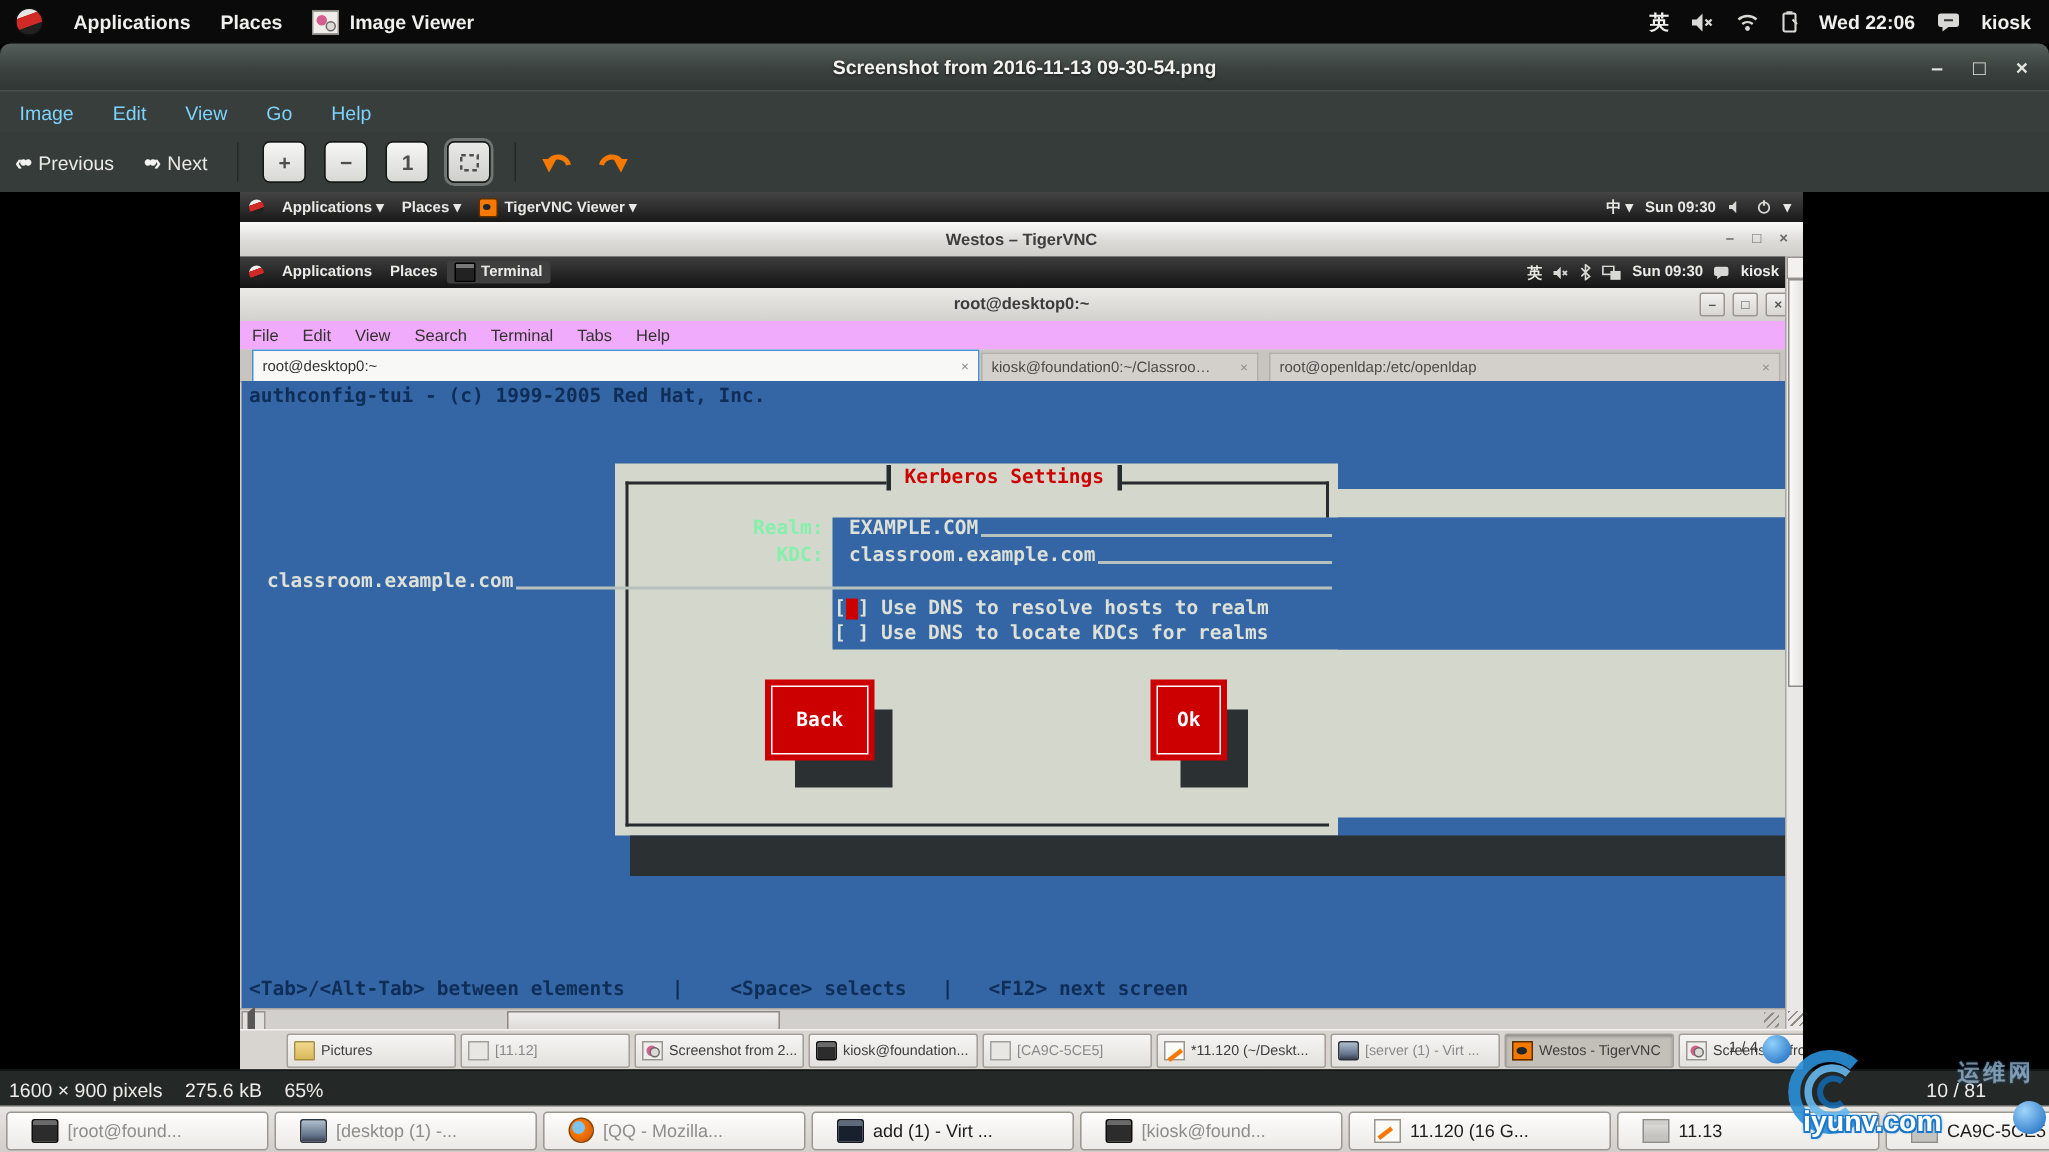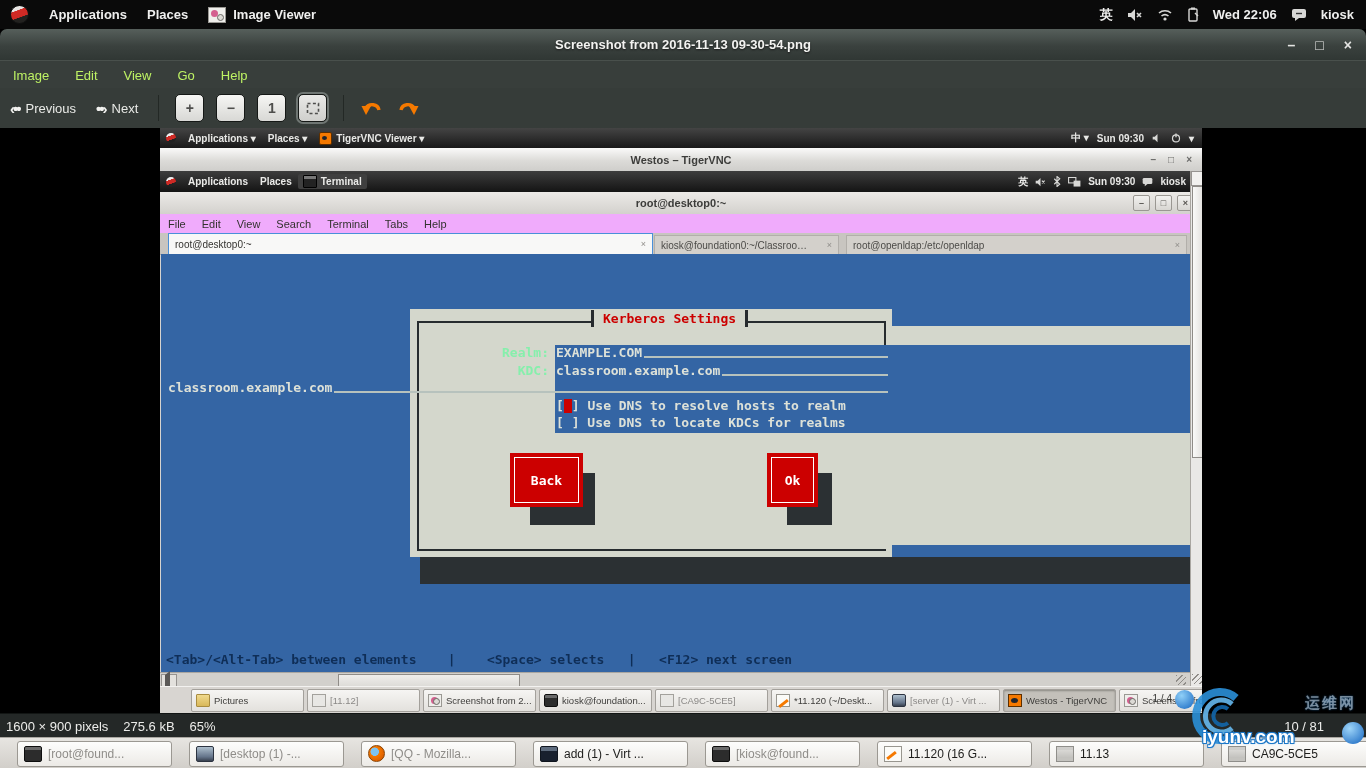--- a/index.html
+++ b/index.html
@@ -14,21 +14,21 @@
   #topbar-right{margin-left:auto;display:flex;align-items:center;gap:14px;padding-right:12px;}
   .logo-ball{width:17px;height:17px;border-radius:50%;background:linear-gradient(160deg,#e8e6e4 0 28%,#cf2a25 30% 62%,#22211f 64% 100%);border:1px solid #111;}
 
   
   #vtitlebar{left:0;top:29px;width:1366px;height:31px;border-radius:7px 7px 0 0;
     background:linear-gradient(#565f5b,#3a413e 55%,#303734);display:flex;align-items:center;justify-content:center;
     color:#f3f3f1;font-weight:bold;font-size:13px;text-shadow:0 1px 2px #1a1a1a;}
   #vtitle-controls{position:absolute;right:14px;top:29px;height:31px;display:flex;align-items:center;gap:20px;
     color:#e4e4e2;font-size:14px;font-weight:bold;}
   #vmenubar{left:0;top:60px;width:1366px;height:28px;background:#383e3b;border-top:1px solid #49504c;
-    display:flex;align-items:center;color:#bef264;font-size:13px;}
+    display:flex;align-items:center;color:#7dd3fc;font-size:13px;}
   .vm-item{padding:0 13px;height:28px;display:flex;align-items:center;}
   #vtoolbar{left:0;top:88px;width:1366px;height:40px;background:#363c39;border-bottom:1px solid #272c29;
     display:flex;align-items:center;color:#e9eae7;font-size:13px;}
   .nav-btn{display:flex;align-items:center;gap:6px;padding:0 10px;height:32px;}
   .nav-glyph{font-size:15px;font-weight:bold;letter-spacing:-2px;color:#f2f2f0;}
   .tool-sep{width:1px;height:26px;background:#23282 5;background:#232825;margin:0 10px;}
   .sq-btn{width:27px;height:26px;margin:0 6px;border-radius:5px;border:1px solid #15181 6;border:1px solid #151816;
     background:linear-gradient(#f6f6f4,#d8d8d5);color:#4e4e4c;font-weight:bold;font-size:14px;
     display:flex;align-items:center;justify-content:center;}
   .sq-btn.pressed{box-shadow:0 0 0 2px #6f7673;background:linear-gradient(#e9e9e7,#cfcfcc);}
@@ -86,21 +86,21 @@
   .band{background:#d4d7cc;}
   #band-a{left:731px;top:72px;width:298px;height:19px;}
   #band-b{left:731px;top:179px;width:298px;height:112px;}
   #field-band{left:394px;top:91px;width:635px;height:88px;background:#3465a4;}
   #shadow-band{left:259px;top:303px;width:770px;height:27px;background:#2b3033;}
   .bline{background:#262b2e;}
   #tui-title{left:430px;top:56px;height:17px;line-height:17px;background:#d4d7cc;color:#cc0000;
     padding:0 9px;border-left:3px solid #262b2e;border-right:3px solid #262b2e;}
   .t-row{display:flex;align-items:stretch;height:17px;line-height:17px;}
   .t-label{flex:0 0 388px;text-align:right;color:#86efac;}
-  .t-value{margin-left:7px;color:#dde1d8;white-space:pre;}
+  .t-value{margin-left:17px;color:#dde1d8;white-space:pre;}
   .t-fill{flex:1;border-bottom:2px solid #b7c2bd;margin-bottom:3px;margin-left:2px;}
   .cbx{color:#dde1d8;height:17px;line-height:17px;white-space:pre;display:flex;align-items:center;}
   .cursor-block{display:inline-block;width:8px;height:14px;background:#cc0000;}
   .tui-btn{background:#cc0000;z-index:2;}
   .tui-btn .inner{position:absolute;left:4px;top:4px;right:4px;bottom:4px;border:1px solid #fff;
     display:flex;align-items:center;justify-content:center;color:#fff;}
   .btn-shadow{background:#2b3033;z-index:1;}
   #help-line{left:5px;top:398px;white-space:pre;}
 
   
@@ -145,28 +145,28 @@
   .ic-tigervnc{background:#f57900;border:1px solid #5d2f00;}
   .ic-tigervnc::after{content:'';position:absolute;left:2px;top:3px;width:7px;height:5px;border-radius:50%;background:#20242c;}
 
   
   #statusbar{left:0;top:713px;width:1366px;height:24px;background:#242827;border-top:1px solid #121514;
     display:flex;align-items:center;color:#ececea;font-size:13px;}
   #statusbar .sb-left{display:flex;gap:15px;padding-left:6px;}
   #sb-counter{margin-left:auto;padding-right:42px;}
   #taskbar{left:0;top:737px;width:1366px;height:31px;background:linear-gradient(#e7e5e1,#d1cec9);
     border-top:1px solid #aaa7a2;display:flex;align-items:center;}
-  .tk-btn{flex:none;width:141px;height:24px;margin-left:17px;border:1px solid #9b9892;border-radius:3px;
-    background:linear-gradient(#fdfdfc,#eceae6);display:flex;align-items:center;gap:6px;padding:0 6px;overflow:hidden;}
+  .tk-btn{flex:none;width:141px;height:24px;margin-left:4px;border:1px solid #9b9892;border-radius:3px;
+    background:linear-gradient(#fdfdfc,#eceae6);display:flex;align-items:center;gap:6px;padding:0 16px;overflow:hidden;}
   .tk-btn.active{background:#c6c3be;box-shadow:inset 0 1px 3px #7f7c77;border-color:#8a8781;}
   .tk-label{font-size:12px;color:#1d1d1b;white-space:nowrap;overflow:hidden;}
   .tk-label.dim{color:#8f8d89;}
 
   
-  #watermark{right:0;bottom:16px;width:200px;height:68px;pointer-events:none;z-index:9;}
+  #watermark{right:0;bottom:4px;width:200px;height:68px;pointer-events:none;z-index:9;}
   #wm-text{position:absolute;left:36px;bottom:4px;font-size:19px;font-weight:bold;color:#fff;
     text-shadow:0 0 3px #1d78c8,1px 1px 0 #1d78c8,-1px -1px 0 #1d78c8,1px -1px 0 #1d78c8,-1px 1px 0 #1d78c8;}
   #wm-cn{position:absolute;right:10px;top:10px;font-size:15px;font-weight:bold;color:rgba(255,255,255,0.45);
     text-shadow:0 0 2px rgba(29,120,200,0.6);letter-spacing:2px;}
   #wm-ball{position:absolute;right:2px;bottom:8px;width:22px;height:22px;border-radius:50%;
     background:radial-gradient(circle at 35% 30%,#9ed5f9,#1565c0);}
 </style>
 </head>
 <body>
 
@@ -351,20 +351,21 @@
           <span class="tab-label">kiosk@foundation0:~/ClassroomDocs/rh134</span>
           <span class="tab-close">×</span>
         </div>
         <div class="tab inactive" style="left: 686px; width: 339px;">
           <span class="tab-label">root@openldap:/etc/openldap</span>
           <span class="tab-close">×</span>
         </div>
       </div>
 
     <div id="tcontent" class="abs">
+      <div class="abs navy" style="left:5px;top:3px;">authconfig-tui - (c) 1999-2005 Red Hat, Inc.</div>
 
       <div id="tui-dialog" class="abs"></div>
       <div id="band-a" class="abs band"></div>
       <div id="band-b" class="abs band"></div>
       <div id="field-band" class="abs"></div>
       <div id="shadow-band" class="abs"></div>
 
       <div class="abs bline" style="left:256px;top:67px;width:469px;height:2px;"></div>
       <div class="abs bline" style="left:256px;top:67px;width:2px;height:230px;"></div>
       <div class="abs bline" style="left:256px;top:295px;width:469px;height:2px;"></div>

